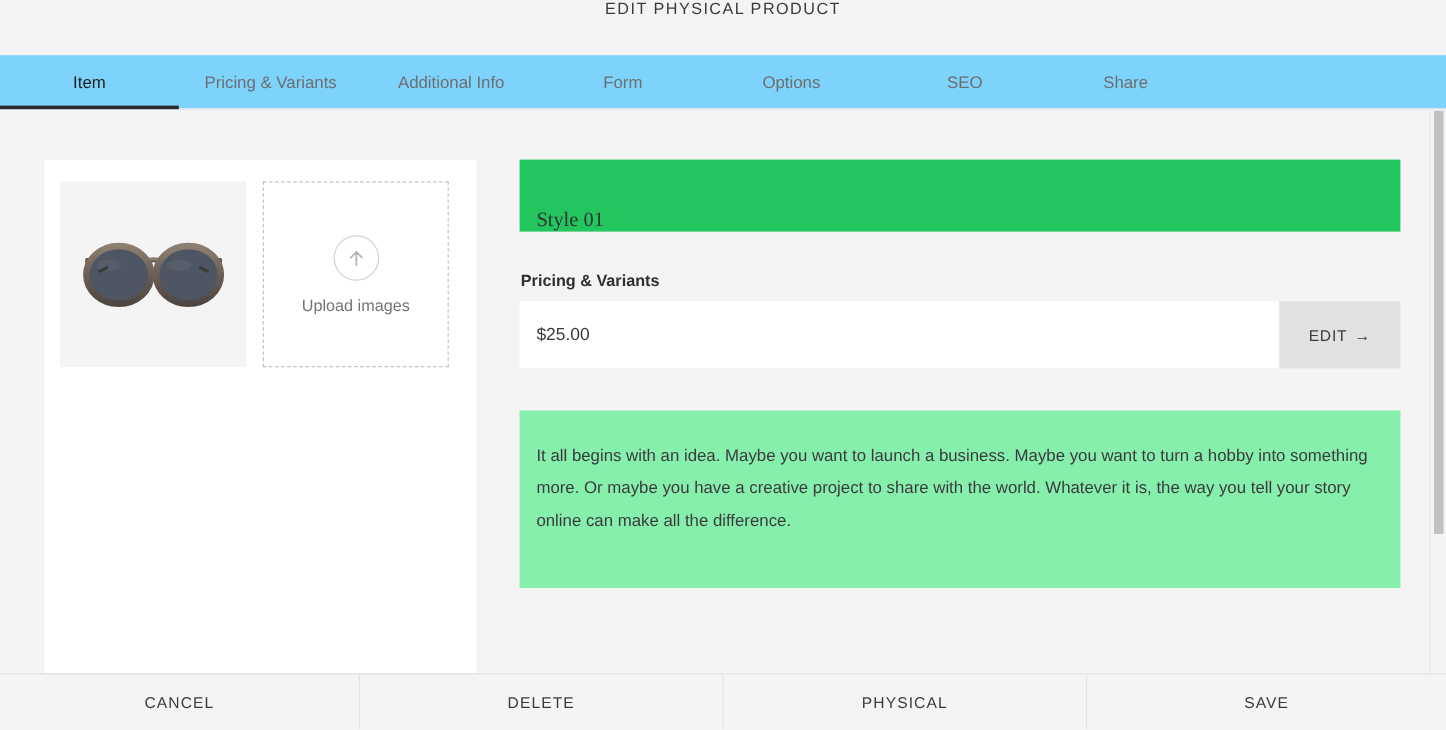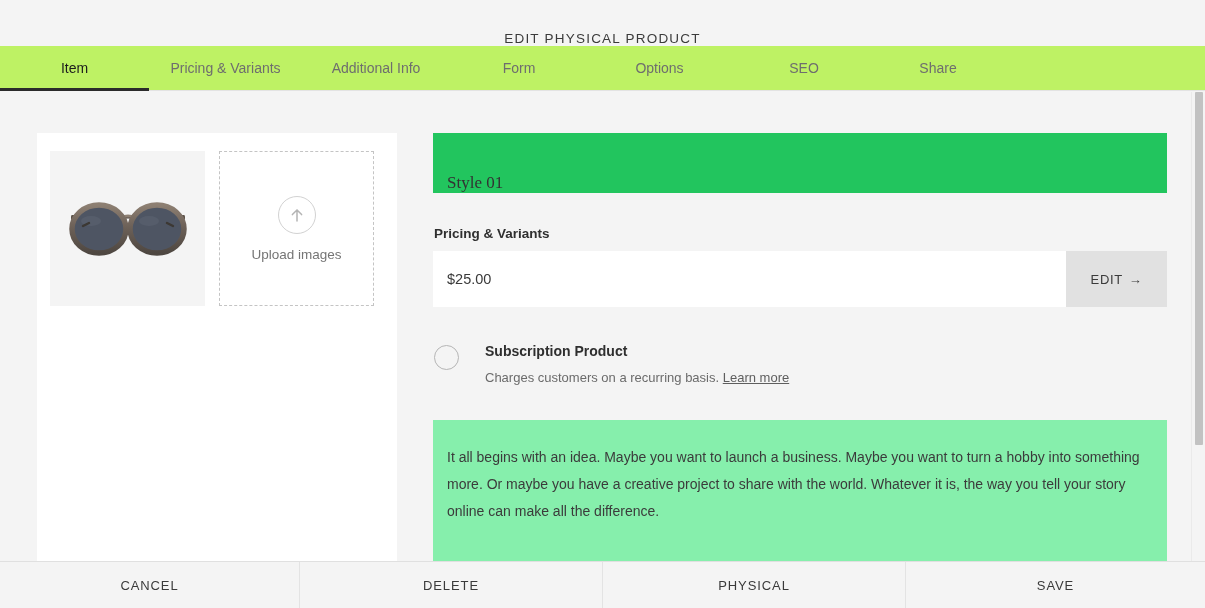--- a/index.html
+++ b/index.html
@@ -15,35 +15,35 @@
     background: #f4f4f4;
     color: #2b2b2b;
     position: relative;
   }
 
   
   .modal-header {
     height: 46px;
     background: #f4f4f4;
     display: flex;
-    align-items: flex-end;
+    align-items: flex-start;
     justify-content: center;
   }
   .modal-title {
     font-size: 13.5px;
     letter-spacing: 0.09em;
     font-weight: 400;
     color: #3b3b3b;
     text-transform: uppercase;
   }
 
   
   .tab-bar {
     height: 45px;
-    background: #bef264;
+    background: #7dd3fc;
     display: flex;
     align-items: stretch;
     position: relative;
     border-bottom: 1px solid #e3e3e3;
   }
   .tab {
     flex: 0 0 auto;
     display: flex;
     align-items: center;
     justify-content: center;
@@ -371,30 +371,20 @@
     <div class="price-row">
       <div class="price-field">
         <span class="value">$25.00</span>
       </div>
       <div class="edit-btn">
         <span>EDIT</span>
         <span>→</span>
       </div>
     </div>
 
-    <div class="subscription-row">
-      <div class="radio-circle"></div>
-      <div class="subscription-text">
-        <div class="subscription-title">Subscription Product</div>
-        <div class="subscription-desc">
-          <span>Charges customers on a recurring basis.</span>
-          <span class="learn-more">Learn more</span>
-        </div>
-      </div>
-    </div>
 
     <div class="description-box">
       <p>It all begins with an idea. Maybe you want to launch a business. Maybe you want to turn a hobby into something more. Or maybe you have a creative project to share with the world. Whatever it is, the way you tell your story online can make all the difference.</p>
     </div>
 
   </div>
 
   <div class="scroll-track">
     <div class="scroll-thumb"></div>
   </div>

